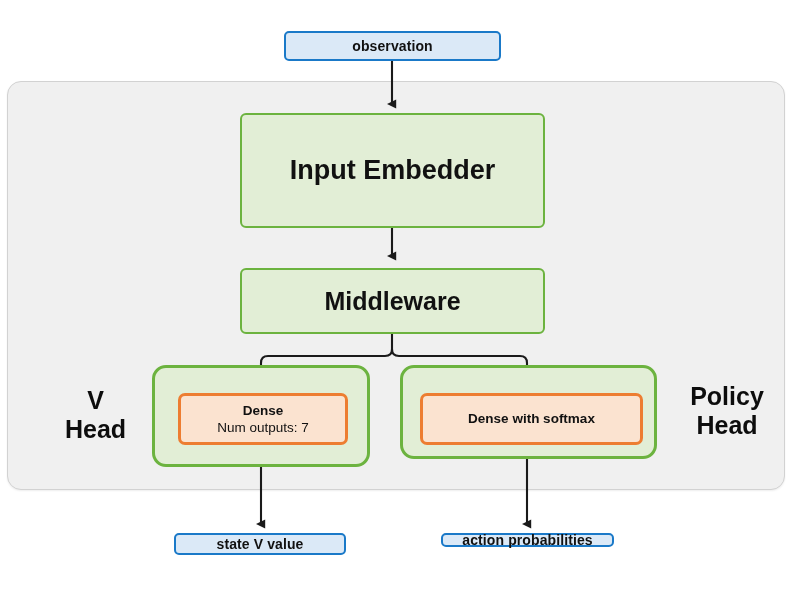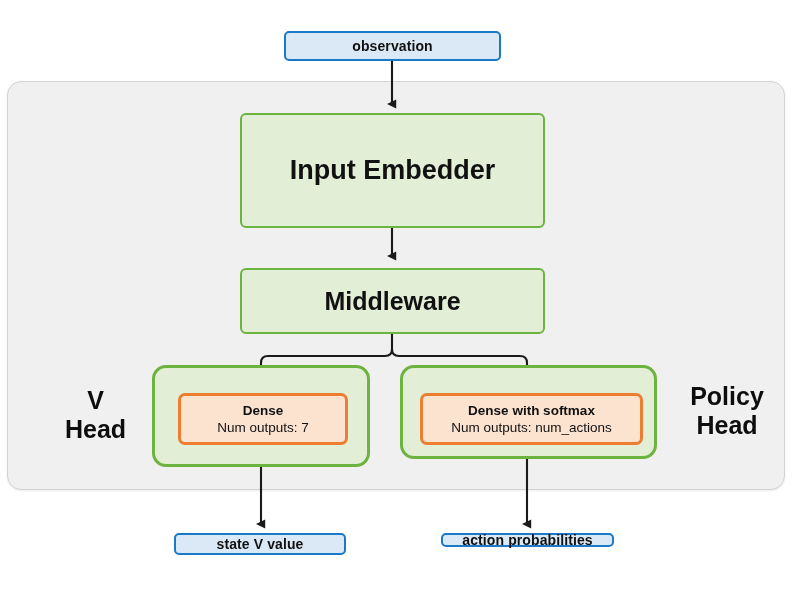--- a/index.html
+++ b/index.html
@@ -148,21 +148,20 @@
   <div class="node green-group" style="left:152px; top:365px; width:218px; height:102px;">
     <div class="node orange-box" style="left:23px; top:25px; width:170px; height:52px;">
       <span class="bold-line">Dense</span>
       <span class="sub-line">Num outputs: 7</span>
     </div>
   </div>
 
   <div class="node green-group" style="left:400px; top:365px; width:257px; height:94px;">
     <div class="node orange-box" style="left:17px; top:25px; width:223px; height:52px;">
       <span class="bold-line">Dense with softmax</span>
-      <span class="sub-line">Num outputs: num_actions</span>
     </div>
   </div>
 
   <div class="head-caption" style="left:668px; top:382px; width:118px;">
     <div>Policy</div>
     <div>Head</div>
   </div>
 
   <div class="node io-box" style="left:174px; top:533px; width:172px; height:22px;">
     <span>state V value</span>

